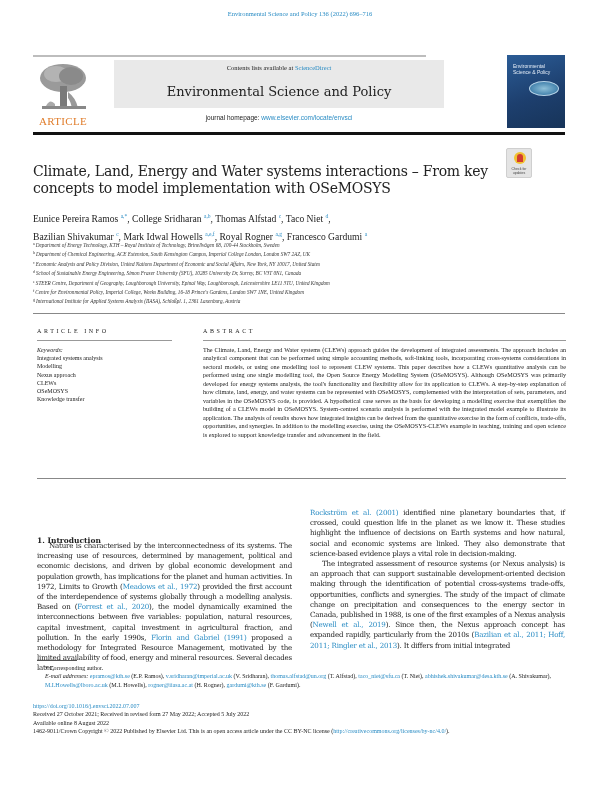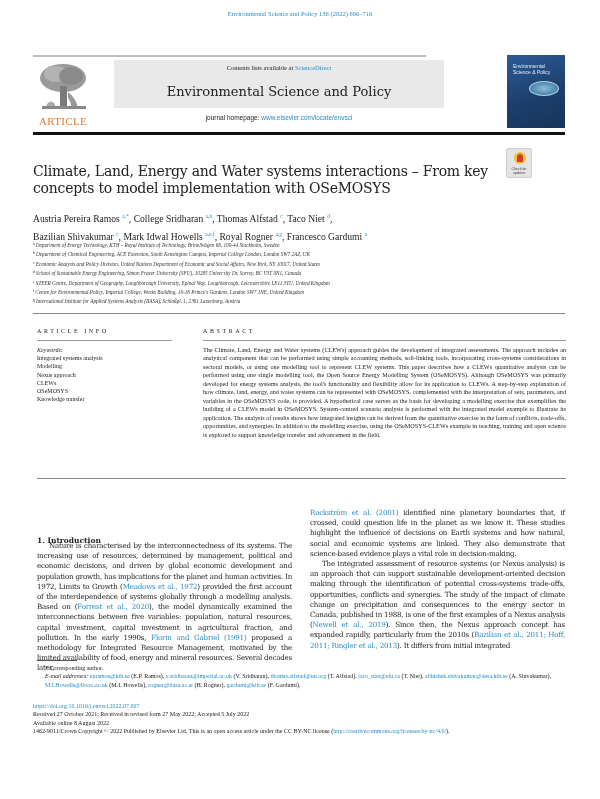--- a/index.html
+++ b/index.html
@@ -85,21 +85,21 @@
 <div class="masthead-thick"></div>
 
 <div class="crossmark">
   <div class="crossmark-dot"></div>
   <div class="crossmark-text">Check for updates</div>
 </div>
 
 <h1 class="article-title" style="font-weight:normal;">Climate, Land, Energy and Water systems interactions – From key concepts to model implementation with OSeMOSYS</h1>
 
 <div class="authors">
-  <span><span>Austria Pereira Ramos</span> <sup>a,*</sup></span>,
+  <span><span>Eunice Pereira Ramos</span> <sup>a,*</sup></span>,
   <span><span>College Sridharan</span> <sup>a,b</sup></span>,
   <span><span>Thomas Alfstad</span> <sup>c</sup></span>,
   <span><span>Taco Niet</span> <sup>d</sup></span>,<br>
   <span><span>Bazilian Shivakumar</span> <sup>c</sup></span>,
   <span><span>Mark Idwal Howells</span> <sup>a,e,f</sup></span>,
   <span><span>Royal Rogner</span> <sup>a,g</sup></span>,
   <span><span>Francesco Gardumi</span> <sup>a</sup></span>
 </div>
 
 <div class="affils">

